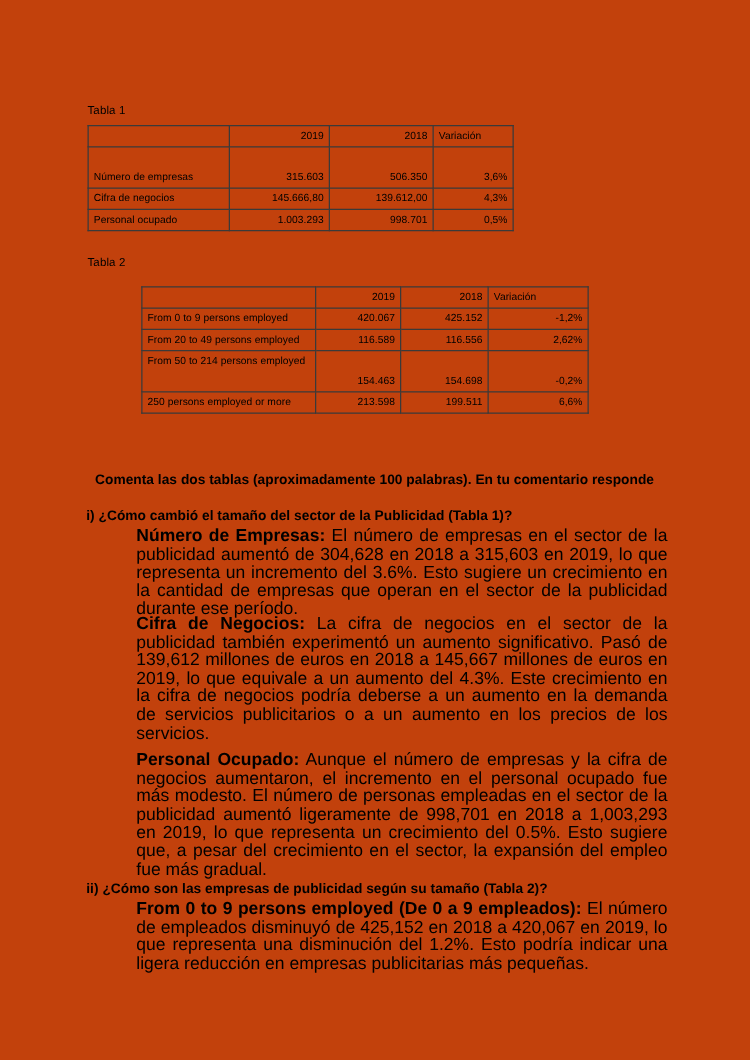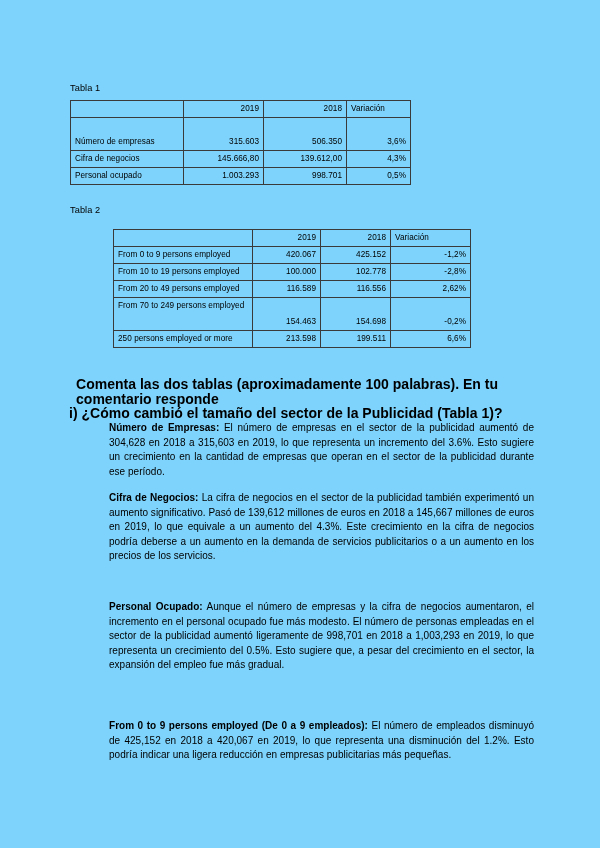--- a/index.html
+++ b/index.html
@@ -13,21 +13,21 @@
     font-family: "Liberation Sans", sans-serif;
     color: #000000;
     position: relative;
     overflow: hidden;
   }
   .page {
     position: absolute;
     left: 0; top: 0;
     width: 600px;
     height: 848px;
-    background: #7dd3fc;
+    background: #c2410c;
   }
 
   
   .table-caption {
     position: absolute;
     font-size: 9.2px;
     line-height: 11px;
     letter-spacing: 0.1px;
     color: #000;
   }
@@ -51,30 +51,30 @@
   }
   td.num { text-align: right; }
   td.lbl { text-align: left; }
   td.head { text-align: right; }
   td.head-left { text-align: left; }
   td.tall { height: 26px; }
 
   
   .para {
     position: absolute;
-    font-size: 10px;
+    font-size: 14px;
     line-height: 14.6px;
     text-align: justify;
     color: #000;
     letter-spacing: 0.02px;
   }
   .para b { font-weight: bold; }
   .bold-line {
     position: absolute;
-    font-size: 14px;
+    font-size: 11px;
     line-height: 14.6px;
     font-weight: bold;
     color: #000;
     letter-spacing: 0.02px;
   }
 </style>
 </head>
 <body>
 
 <div class="page">
@@ -132,33 +132,27 @@
         <td class="head">2018</td>
         <td class="head-left">Variación</td>
       </tr>
       <tr>
         <td class="lbl">From 0 to 9 persons employed</td>
         <td class="num">420.067</td>
         <td class="num">425.152</td>
         <td class="num">-1,2%</td>
       </tr>
       <tr>
-        <td class="lbl">From 10 to 19 persons employed</td>
-        <td class="num">100.000</td>
-        <td class="num">102.778</td>
-        <td class="num">-2,8%</td>
-      </tr>
-      <tr>
         <td class="lbl">From 20 to 49 persons employed</td>
         <td class="num">116.589</td>
         <td class="num">116.556</td>
         <td class="num">2,62%</td>
       </tr>
       <tr>
-        <td class="lbl tall" style="vertical-align:top;">From 70 to 249 persons employed</td>
+        <td class="lbl tall" style="vertical-align:top;">From 50 to 214 persons employed</td>
         <td class="num tall">154.463</td>
         <td class="num tall">154.698</td>
         <td class="num tall">-0,2%</td>
       </tr>
       <tr>
         <td class="lbl">250 persons employed or more</td>
         <td class="num">213.598</td>
         <td class="num">199.511</td>
         <td class="num">6,6%</td>
       </tr>
@@ -174,18 +168,19 @@
   </div>
 
   <div class="para" style="left:109px; top:491px; width:425px;">
     <b>Cifra de Negocios:</b><span> La cifra de negocios en el sector de la publicidad también experimentó un aumento significativo. Pasó de 139,612 millones de euros en 2018 a 145,667 millones de euros en 2019, lo que equivale a un aumento del 4.3%. Este crecimiento en la cifra de negocios podría deberse a un aumento en la demanda de servicios publicitarios o a un aumento en los precios de los servicios.</span>
   </div>
 
   <div class="para" style="left:109px; top:576px; width:425px;margin-top:24px;">
     <b>Personal Ocupado:</b><span> Aunque el número de empresas y la cifra de negocios aumentaron, el incremento en el personal ocupado fue más modesto. El número de personas empleadas en el sector de la publicidad aumentó ligeramente de 998,701 en 2018 a 1,003,293 en 2019, lo que representa un crecimiento del 0.5%. Esto sugiere que, a pesar del crecimiento en el sector, la expansión del empleo fue más gradual.</span>
   </div>
 
+  <div class="bold-line" style="left:69px; top:704px; width:470px;">ii) ¿Cómo son las empresas de publicidad según su tamaño (Tabla 2)?</div>
 
   <div class="para" style="left:109px; top:719px; width:425px;">
     <b>From 0 to 9 persons employed (De 0 a 9 empleados):</b><span> El número de empleados disminuyó de 425,152 en 2018 a 420,067 en 2019, lo que representa una disminución del 1.2%. Esto podría indicar una ligera reducción en empresas publicitarias más pequeñas.</span>
   </div>
 
 </div>
 
 </body></html>

